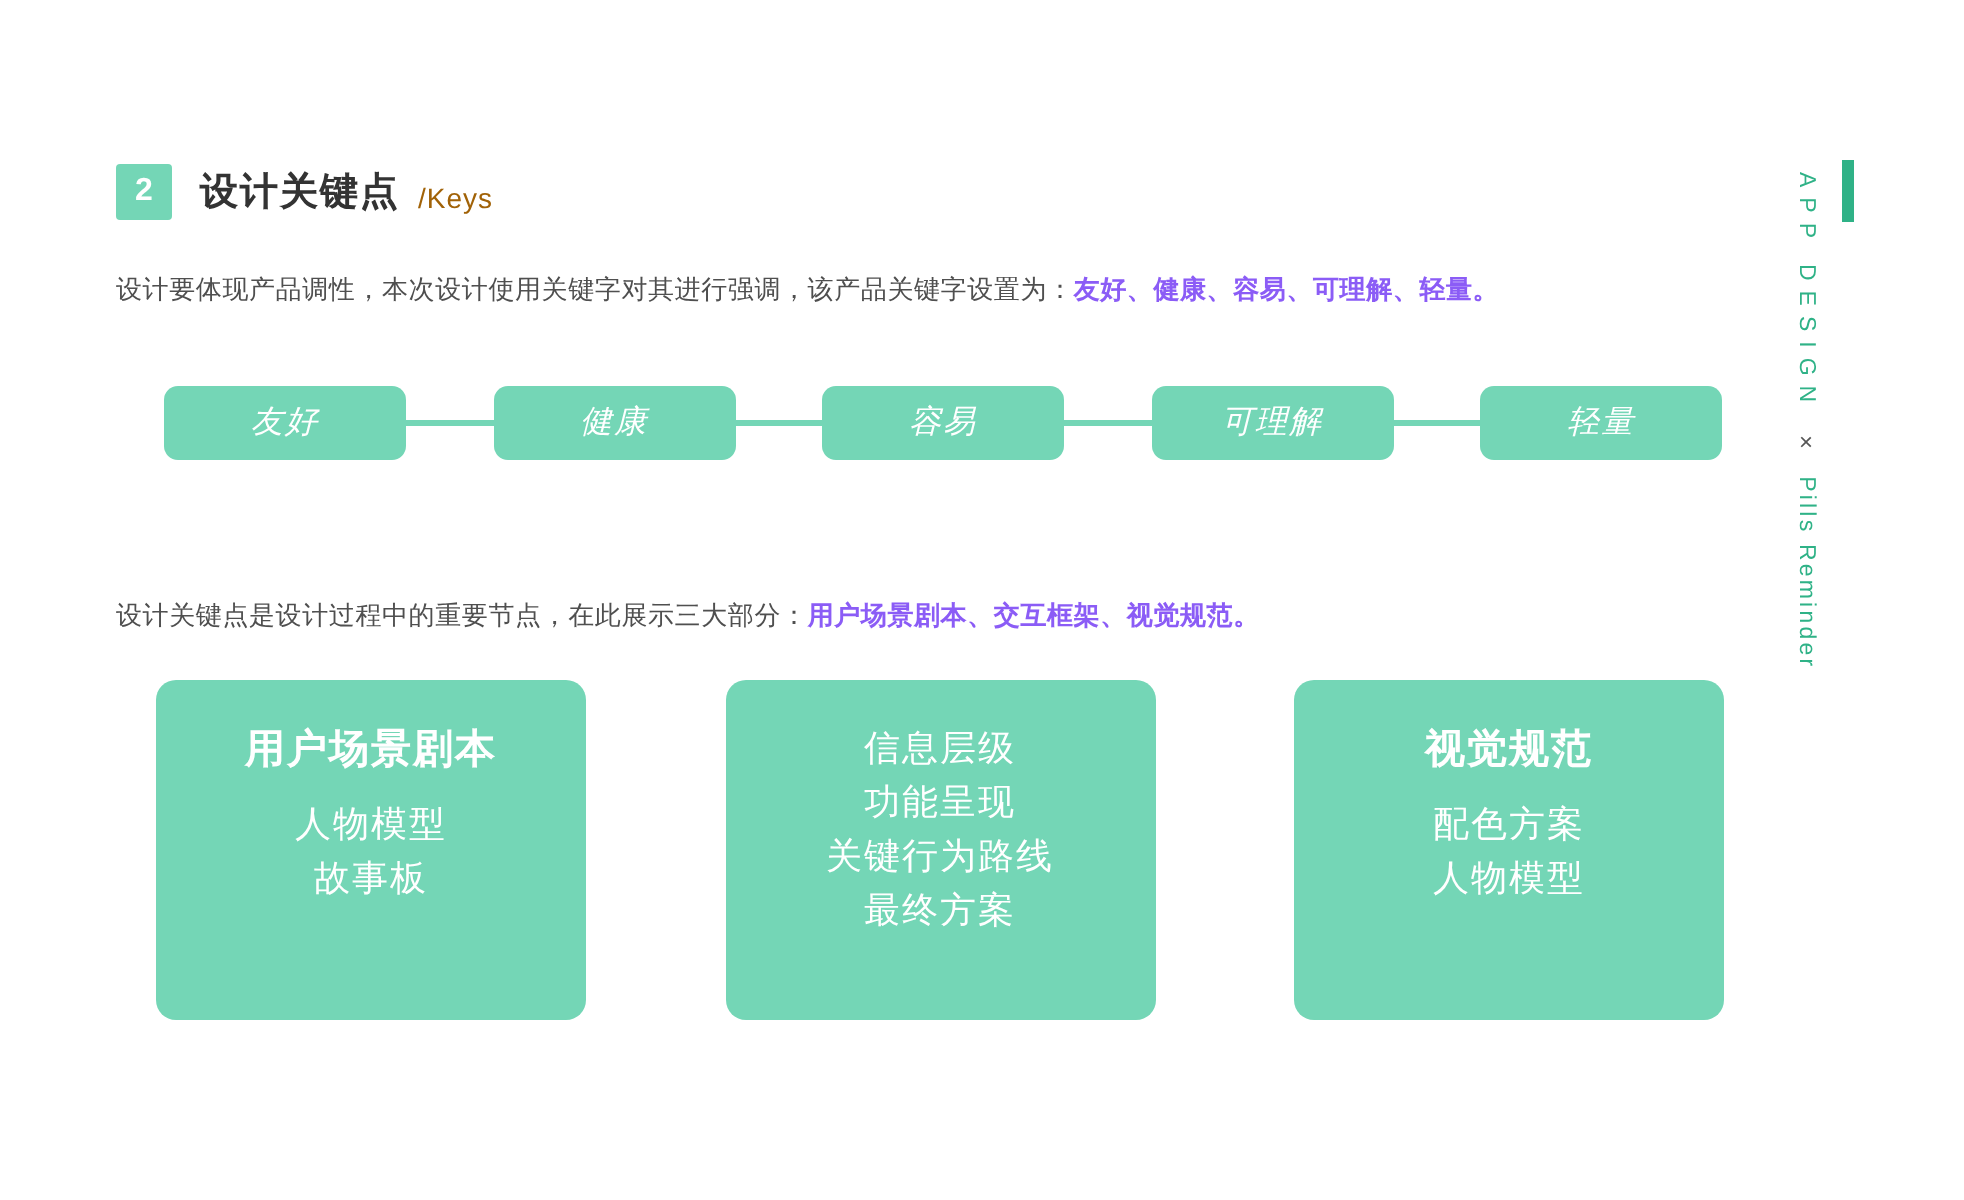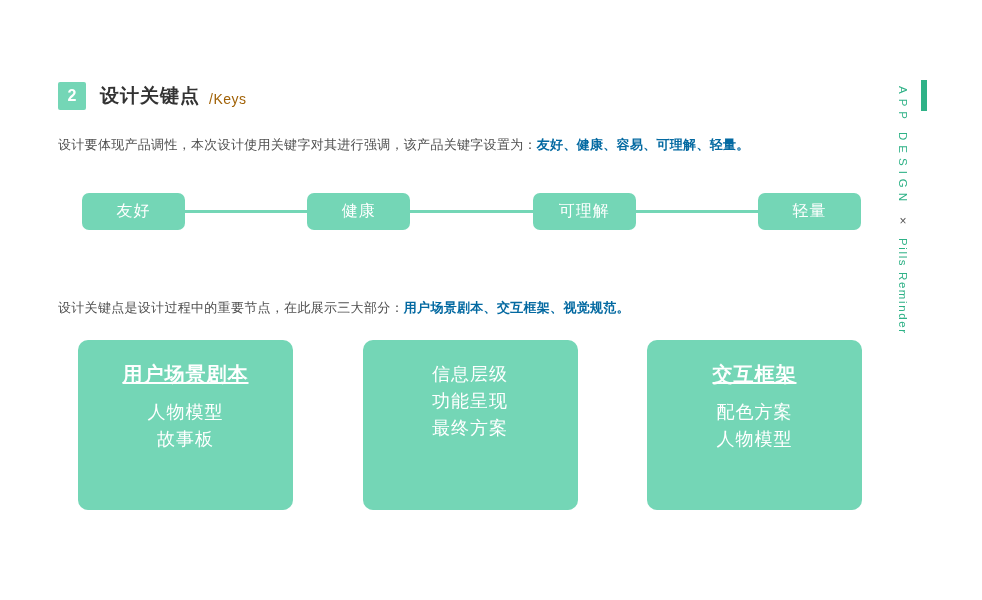--- a/index.html
+++ b/index.html
@@ -39,61 +39,60 @@
 
   
   .para {
     position: absolute; left: 58px;
     font-size: 13px; color: #4f4f4f; line-height: 20px;
     letter-spacing: 0.3px;
     white-space: nowrap;
   }
   .para-1 { top: 135px; }
   .para-2 { top: 298px; }
-  .para .emph { font-weight: bold; color: #0369a1; }
+  .para .emph { font-weight: bold; color: #8b5cf6; }
 
   
   .keyword-row {
     position: absolute; left: 82px; top: 193px;
     width: 779px; height: 37px;
   }
   .keyword-line {
     position: absolute; left: 60px; right: 60px; top: 17px;
     height: 3px; background: #74d6b6;
   }
   .keyword-pills {
     position: absolute; inset: 0;
     display: flex; justify-content: space-between;
   }
   .pill {
     position: relative;
-    width: 103px; height: 37px;
+    width: 121px; height: 37px;
     background: #74d6b6; color: #ffffff;
     border-radius: 7px;
     display: flex; align-items: center; justify-content: center;
-    font-size: 16px; letter-spacing: 1px;
+    font-size: 16px; letter-spacing: 1px; font-style: italic;
   }
 
   
   .cards-row {
     position: absolute; left: 78px; top: 340px;
     width: 784px;
     display: flex; justify-content: space-between;
   }
   .card {
     width: 215px; height: 170px;
     background: #74d6b6; color: #ffffff;
     border-radius: 10px;
     padding-top: 21px;
     text-align: center;
   }
   .card-title {
     font-size: 20px; font-weight: bold; letter-spacing: 1px;
     margin-bottom: 11px;
-    text-decoration: underline;
   }
   .card-item {
     font-size: 18px; line-height: 27px; letter-spacing: 1px;
   }
 
   
   .side-bar-mark {
     position: absolute; left: 921px; top: 80px;
     width: 6px; height: 31px;
     background: #2fb287;
@@ -121,45 +120,47 @@
 
   <div class="para para-1">
     <span>设计要体现产品调性，本次设计使用关键字对其进行强调，该产品关键字设置为：</span><span class="emph">友好、健康、容易、可理解、轻量。</span>
   </div>
 
   <div class="keyword-row">
     <div class="keyword-line"></div>
     <div class="keyword-pills">
       <div class="pill">友好</div>
       <div class="pill">健康</div>
+      <div class="pill">容易</div>
       <div class="pill">可理解</div>
       <div class="pill">轻量</div>
     </div>
   </div>
 
   <div class="para para-2">
     <span>设计关键点是设计过程中的重要节点，在此展示三大部分：</span><span class="emph">用户场景剧本、交互框架、视觉规范。</span>
   </div>
 
   <div class="cards-row">
 
     <div class="card">
       <div class="card-title">用户场景剧本</div>
       <div class="card-item">人物模型</div>
       <div class="card-item">故事板</div>
     </div>
 
     <div class="card">
       <div class="card-item">信息层级</div>
       <div class="card-item">功能呈现</div>
+      <div class="card-item">关键行为路线</div>
       <div class="card-item">最终方案</div>
     </div>
 
     <div class="card">
-      <div class="card-title">交互框架</div>
+      <div class="card-title">视觉规范</div>
       <div class="card-item">配色方案</div>
       <div class="card-item">人物模型</div>
     </div>
 
   </div>
 
   <div class="side-bar-mark"></div>
   <div class="side-vertical">
     <span class="sv-app">APP DESIGN</span><span class="sv-cross">×</span><span class="sv-product">Pills Reminder</span>
   </div>

